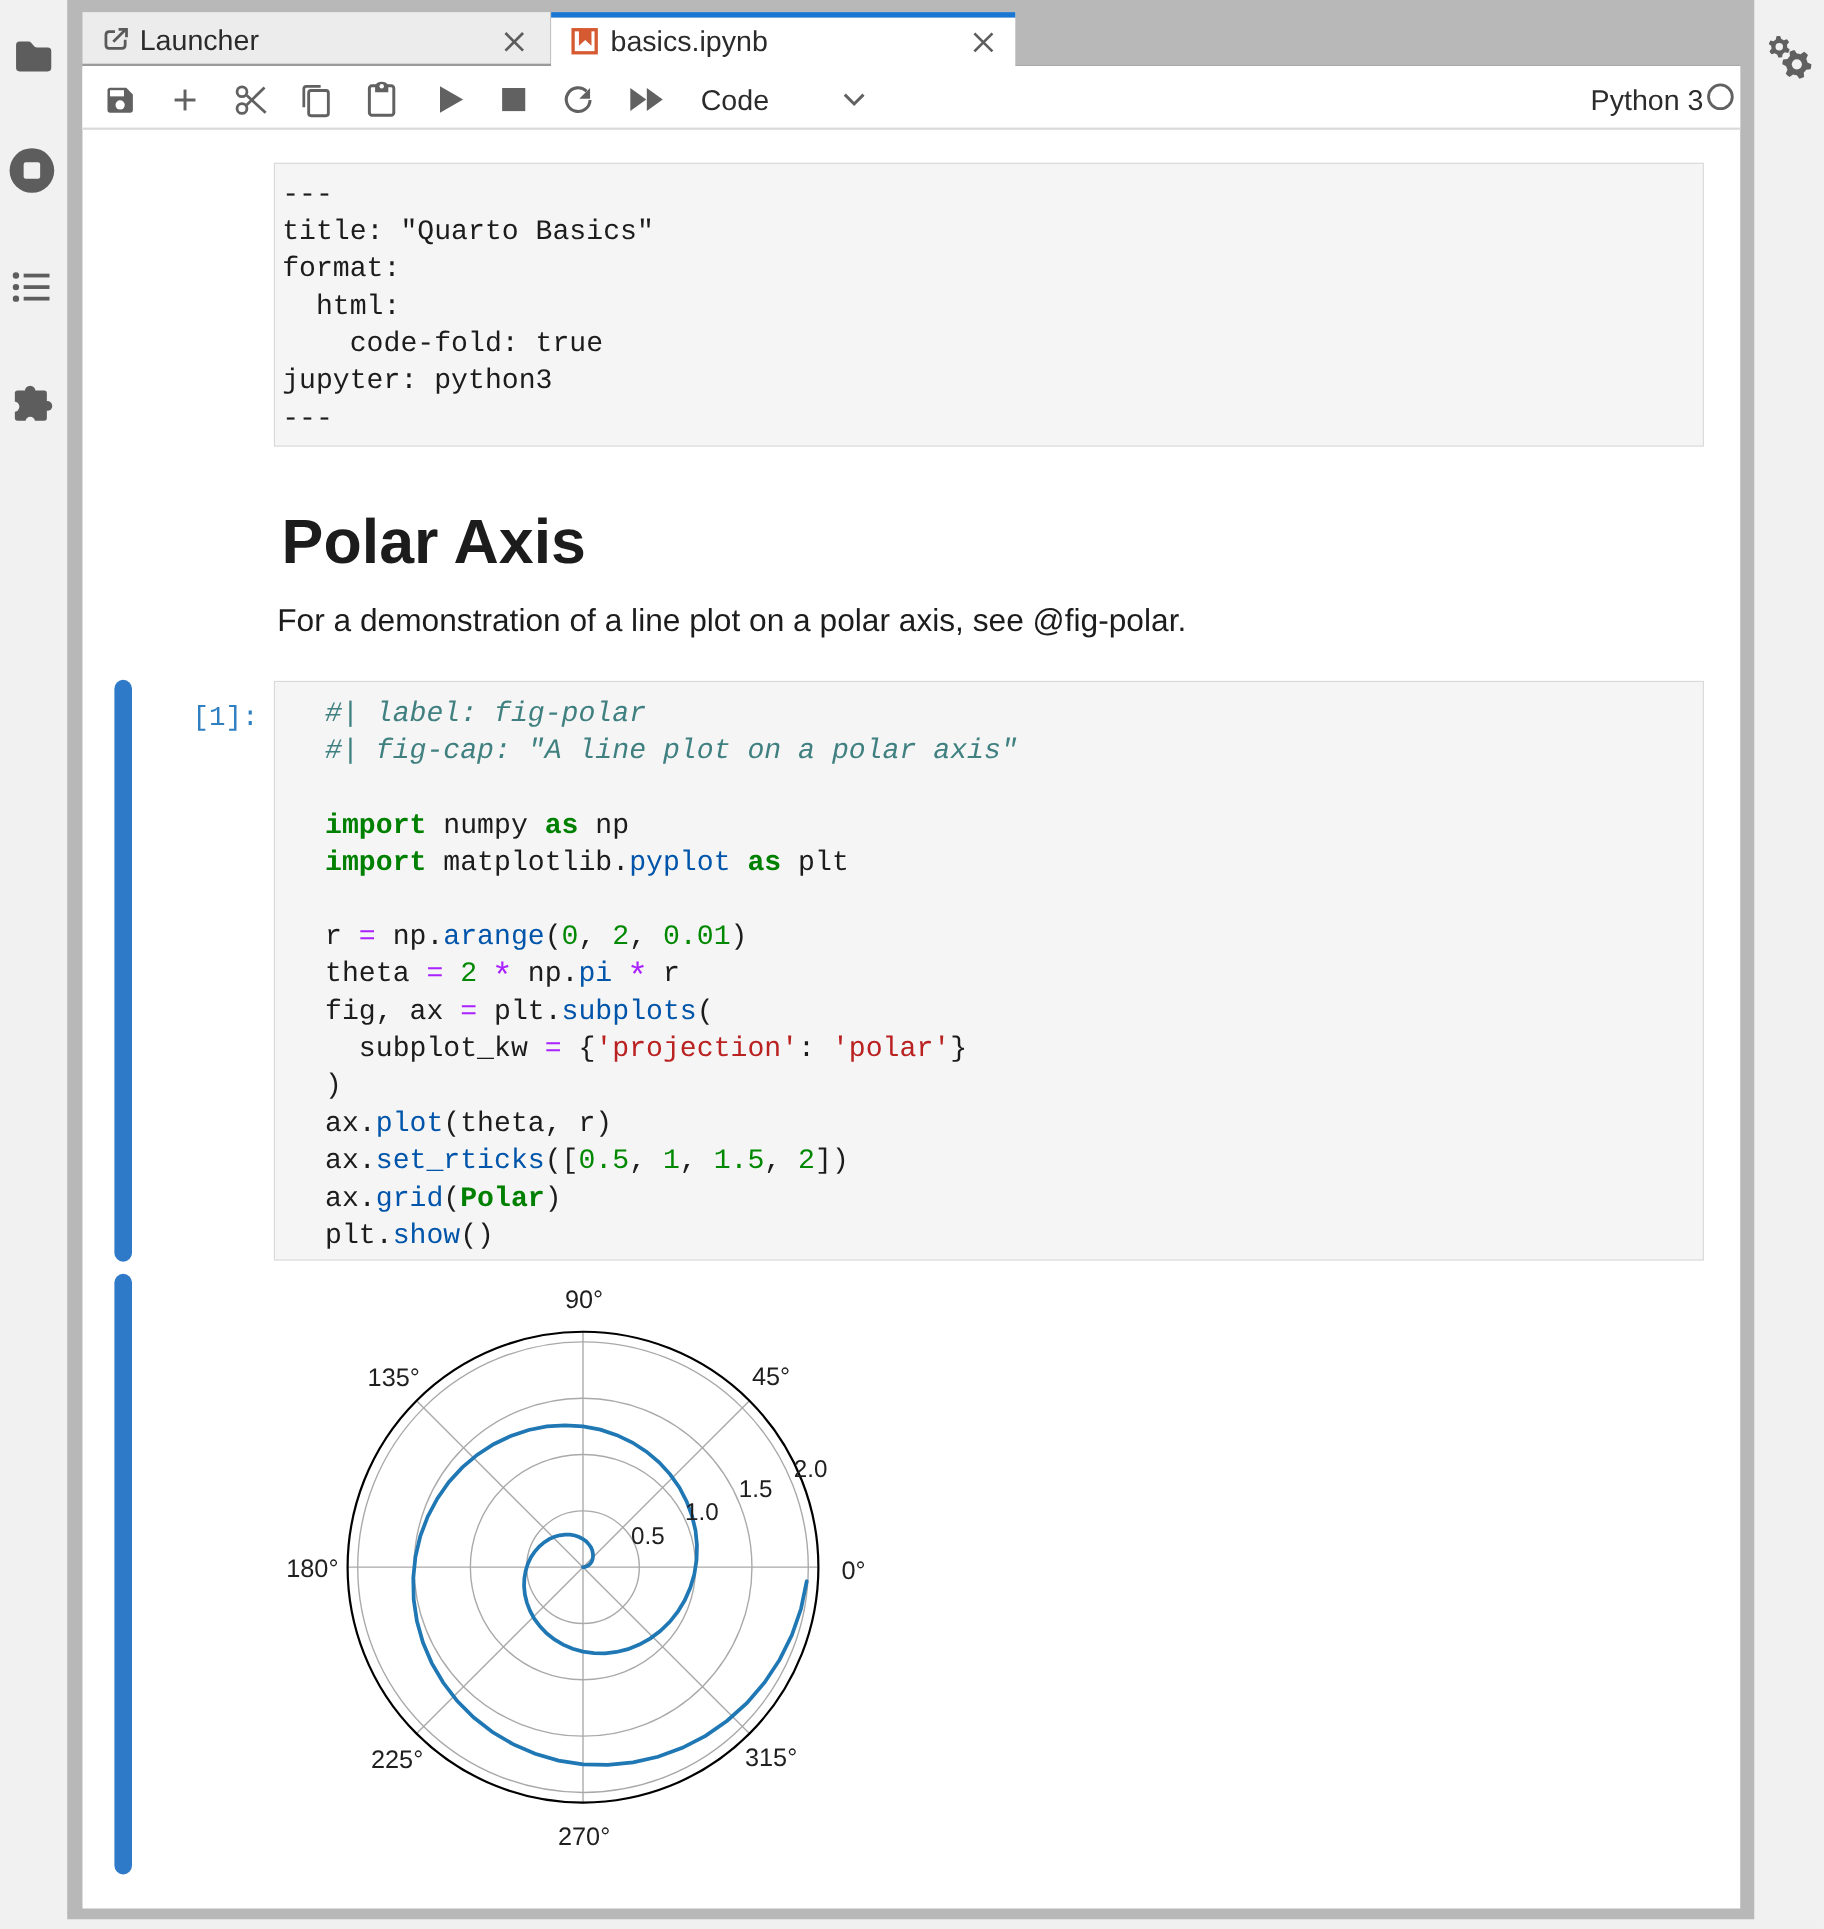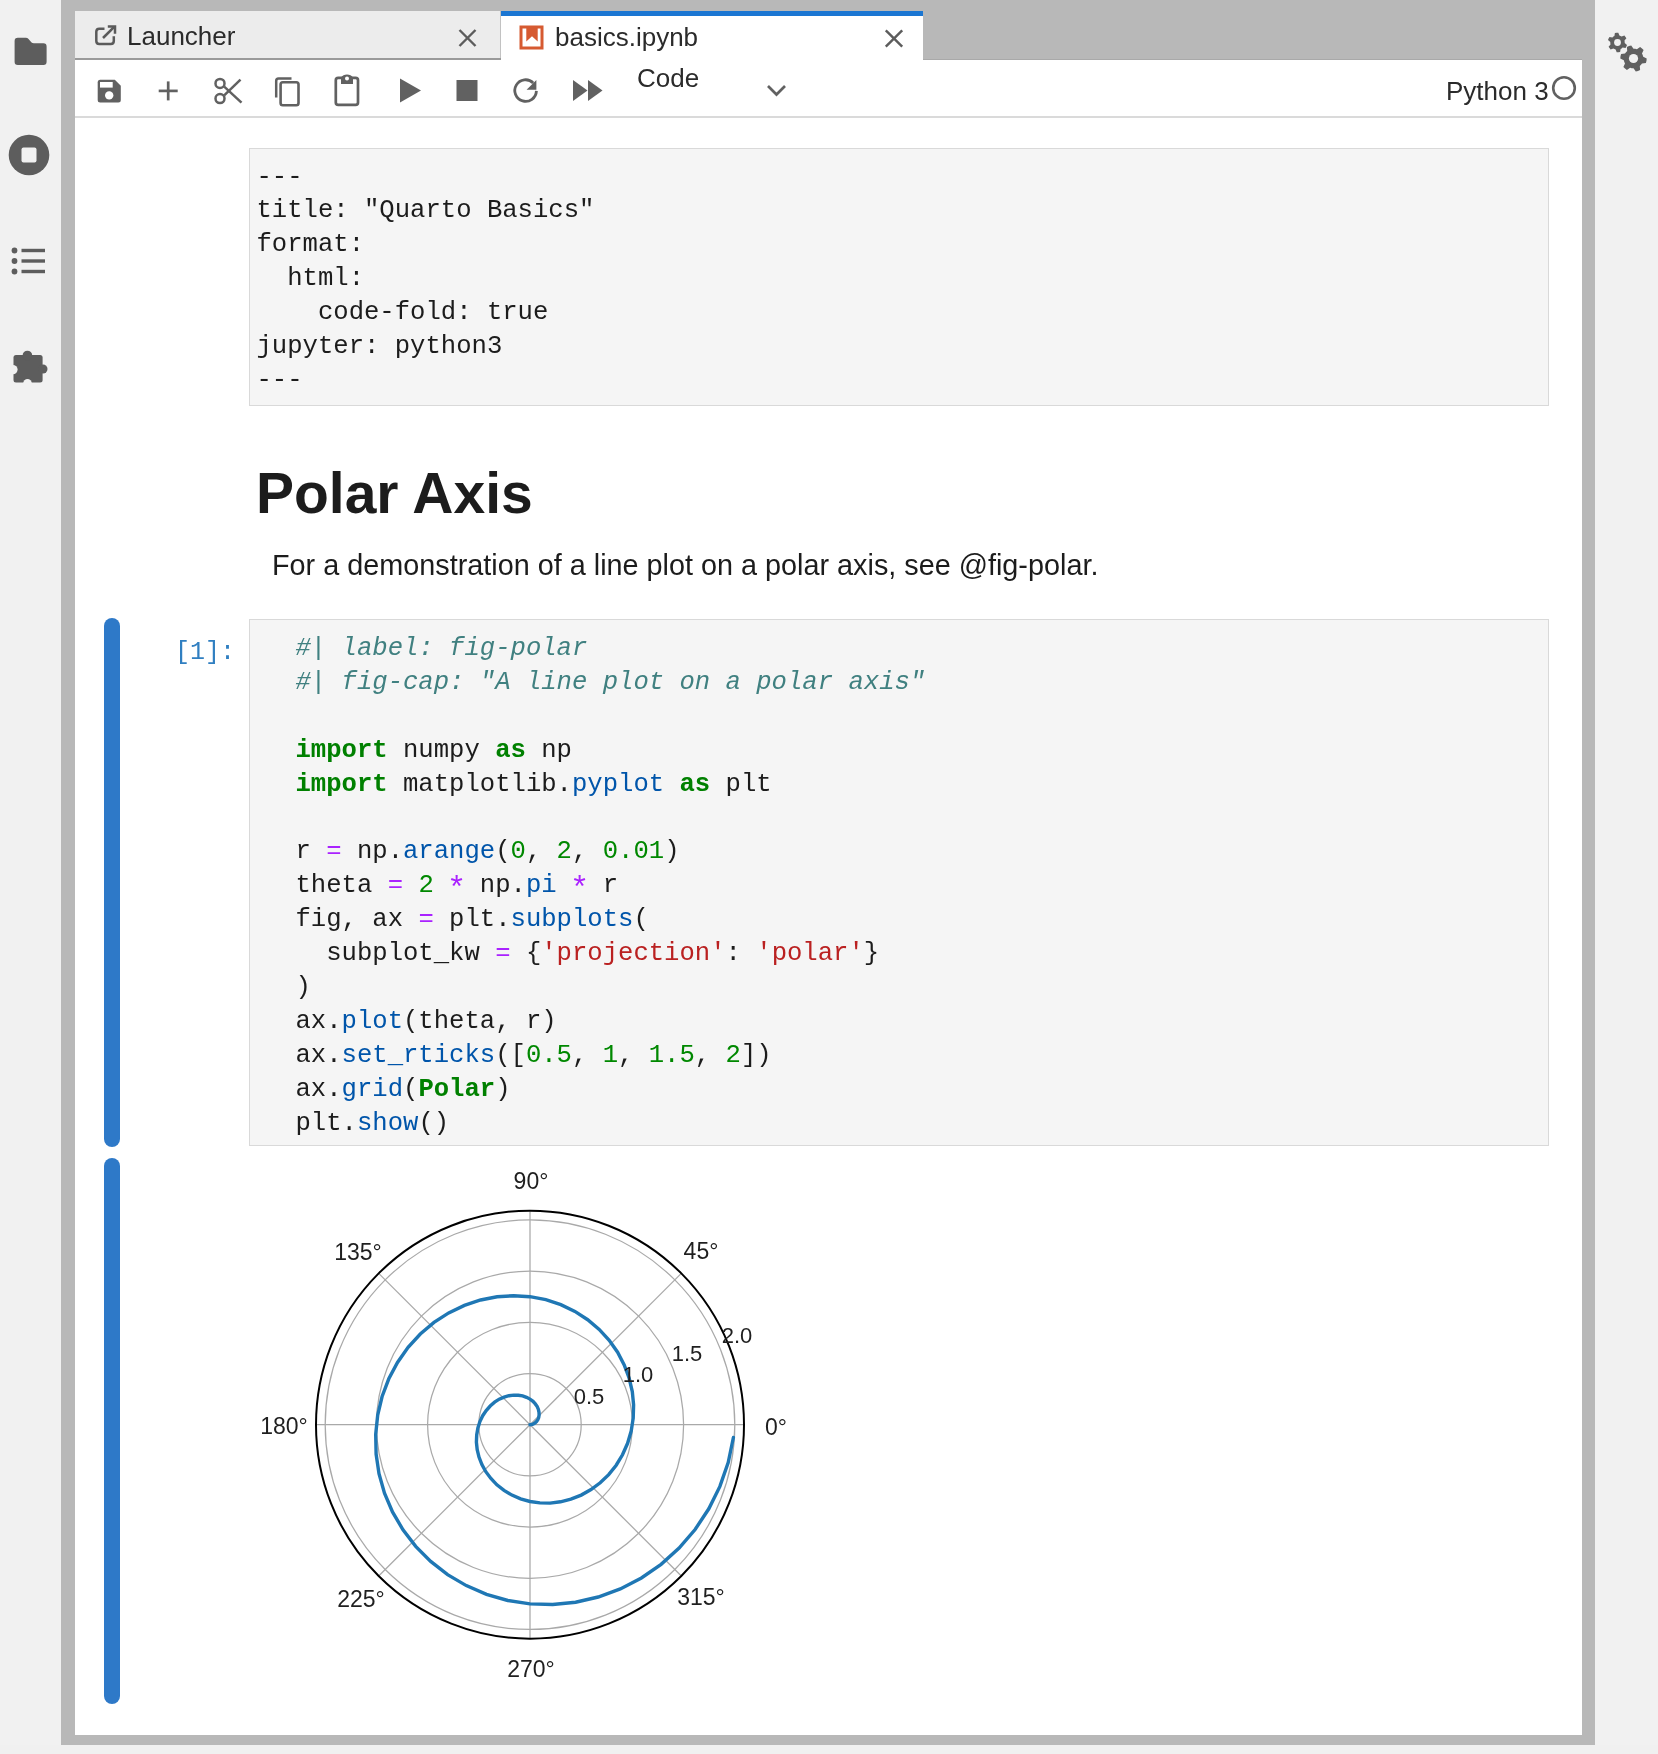--- a/index.html
+++ b/index.html
@@ -41,35 +41,35 @@
   <div class="abs tab-launcher"></div>
   <div class="abs tabline" style="left:75px;width:426px;"></div>
 
   <div class="abs" style="left:923px;top:59px;width:659px;height:1.5px;background:#a9a9a9;"></div>
   <div class="abs tab-active"></div>
   <div class="abs tabblue"></div>
   <div class="abs tabtext" style="left:127px;top:21px;">Launcher</div>
   <div class="abs tabtext" style="left:555px;top:22px;">basics.ipynb</div>
 
   <div class="abs toolbar"></div>
-  <div class="abs tabtext" style="left:637px;top:63px;">Code</div>
+  <div class="abs tabtext" style="left:637px;top:76px;">Code</div>
   <div class="abs tabtext" style="left:1432px;top:76px;margin-left:14px;">Python 3</div>
 
   <div class="abs cellbox" style="left:249px;top:148px;width:1300px;height:258px;">
     <pre class="code" style="padding:11.5px 0 0 6.5px;">---
 title: "Quarto Basics"
 format:
   html:
     code-fold: true
 jupyter: python3
 ---</pre>
   </div>
 
   <div class="abs" style="left:256px;top:460px;font-size:57px;font-weight:bold;color:#1c1c1c;">Polar Axis</div>
-  <div class="abs" style="left:272px;top:549px;font-size:28.8px;color:#1c1c1c;">For a demonstration of a line plot on a polar axis, see @fig-polar.</div>
+  <div class="abs" style="left:252px;top:549px;font-size:28.8px;color:#1c1c1c;">For a demonstration of a line plot on a polar axis, see @fig-polar.</div>
 
   <div class="abs collapser" style="left:104px;top:618px;height:529px;"></div>
   <div class="abs prompt" style="left:100px;top:638px;width:135px;">[1]:</div>
   <div class="abs cellbox" style="left:249px;top:619px;width:1300px;height:527px;">
     <pre class="code" style="padding:12px 0 0 6.5px;margin-left:39px;"><span class="cm-c">#| label: fig-polar</span>
 <span class="cm-c">#| fig-cap: "A line plot on a polar axis"</span>
 
 <span class="cm-k">import</span> numpy <span class="cm-k">as</span> np
 <span class="cm-k">import</span> matplotlib.<span class="cm-p">pyplot</span> <span class="cm-k">as</span> plt
 

